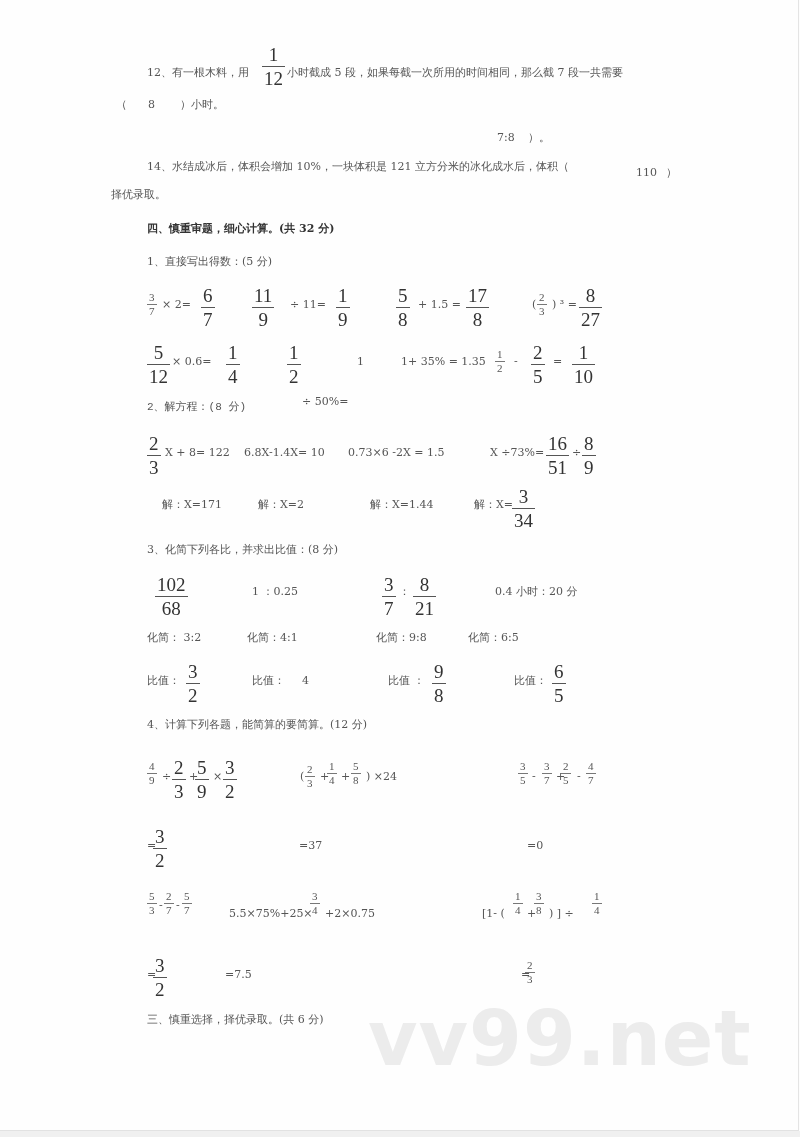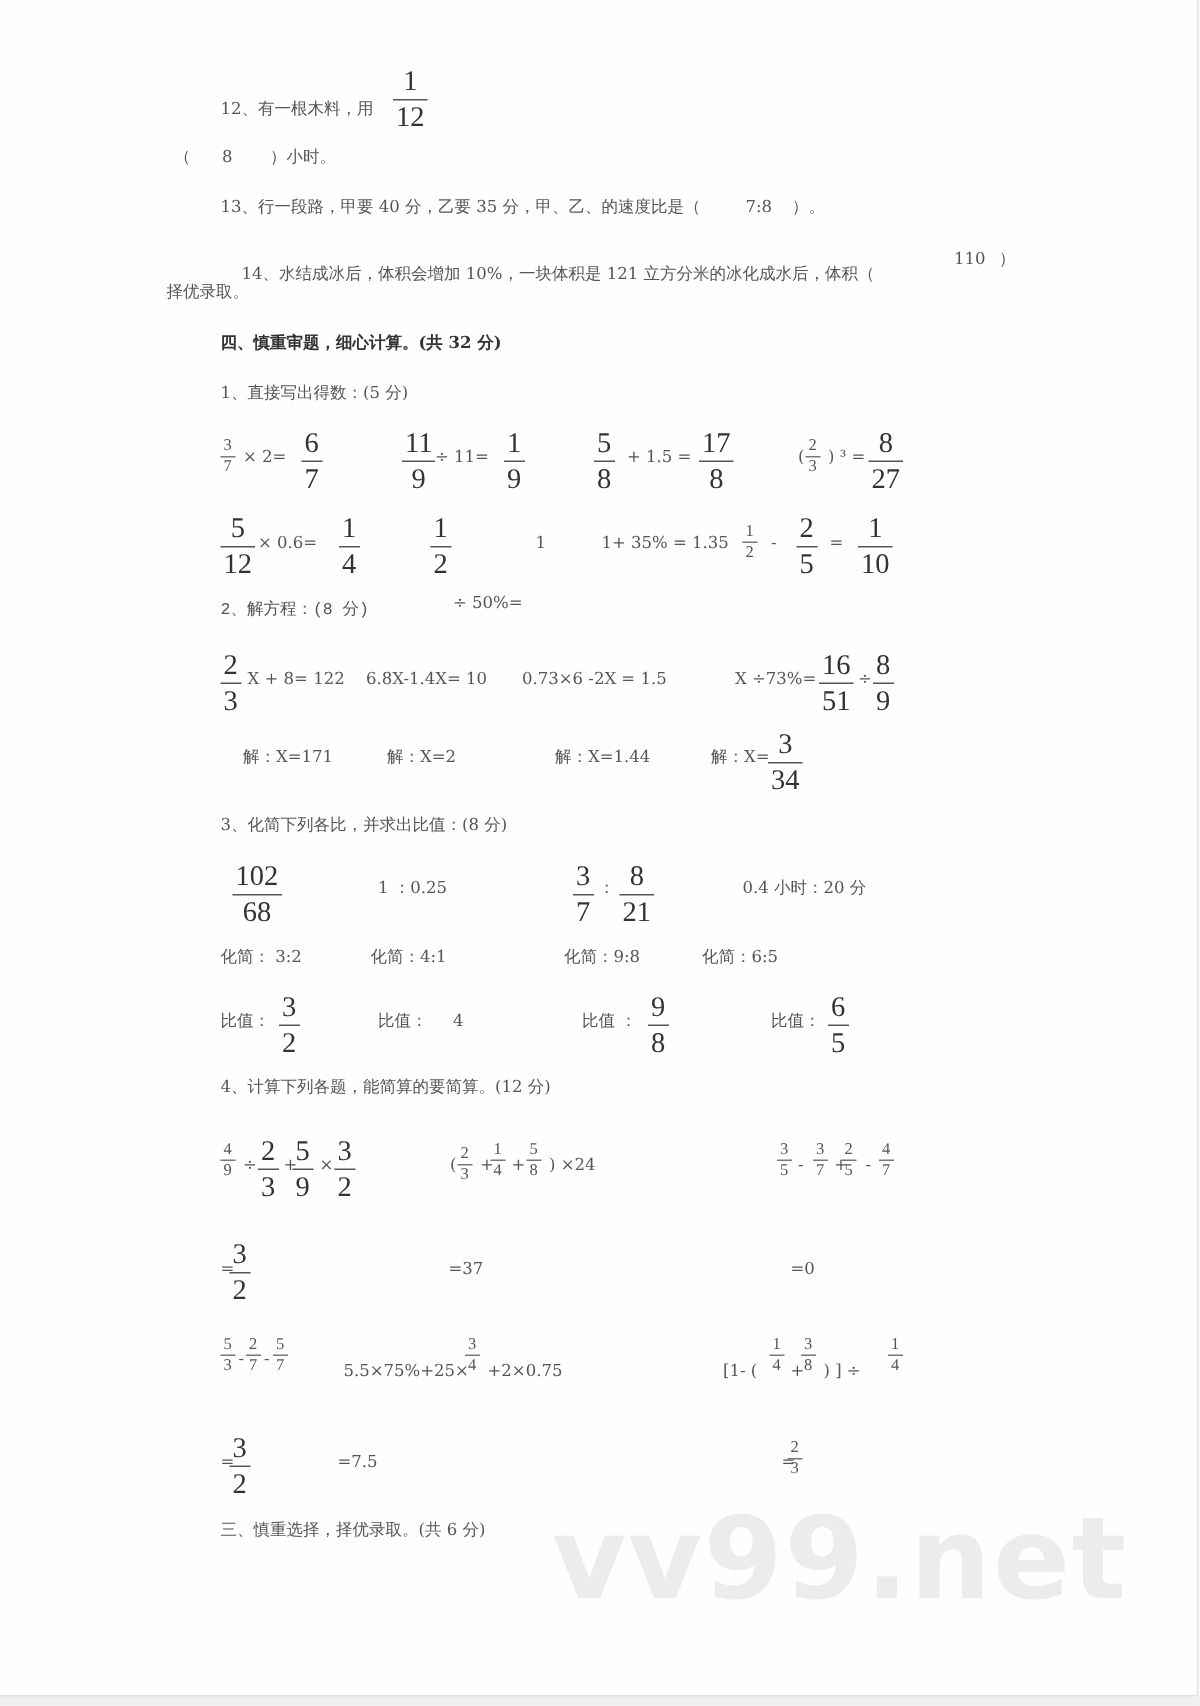--- a/index.html
+++ b/index.html
@@ -28,50 +28,50 @@
 <body>
 
 <div class="page">
 
   <span class="t" style="left:147px; top:66px;">12、有一根木料，用</span>
   <span class="frac big" style="left:262px; top:45px;">
     <span class="n">1</span>
       <span class="bar"></span>
       <span class="d">12</span>
   </span>
+  <span class="t" style="left:287px; top:66px;">小时截成 5 段，如果每截一次所用的时间相同，那么截 7 段一共需要</span>
   <span class="t" style="left:116px; top:98px;">（</span>
   <span class="t" style="left:148px; top:98px;">8</span>
   <span class="t" style="left:180px; top:98px;">）小时。</span>
 
-  <span class="t" style="left:147px; top:131px;">13、行一段路，甲要 40 分，乙要 35 分，甲、乙、的速度比是（</span>
   <span class="t" style="left:497px; top:131px;">7:8</span>
   <span class="t" style="left:528px; top:131px;">）。</span>
 
-  <span class="t" style="left:147px; top:176px;margin-left:14px;">14、水结成冰后，体积会增加 10%，一块体积是 121 立方分米的冰化成水后，体积（</span>
+  <span class="t" style="left:147px; top:160px;">14、水结成冰后，体积会增加 10%，一块体积是 121 立方分米的冰化成水后，体积（</span>
   <span class="t" style="left:636px; top:166px;">110</span>
   <span class="t" style="left:666px; top:166px;">）</span>
   <span class="t" style="left:111px; top:188px;">择优录取。</span>
 
   <span class="t bold" style="left:147px; top:222px;">四、慎重审题，细心计算。(共 32 分)</span>
 
   <span class="t" style="left:147px; top:255px;">1、直接写出得数：(5 分)</span>
 
   <span class="frac small" style="left:147px; top:292px;">
       <span class="n">3</span>
       <span class="bar"></span>
       <span class="d">7</span>
     </span>
   <span class="t" style="left:162px; top:298px;">× 2=</span>
   <span class="frac big" style="left:201px; top:286px;">
       <span class="n">6</span>
       <span class="bar"></span>
       <span class="d">7</span>
     </span>
 
-  <span class="frac big" style="left:268px; top:286px;">
+  <span class="frac big" style="left:252px; top:286px;">
       <span class="n">11</span>
       <span class="bar"></span>
       <span class="d">9</span>
     </span>
   <span class="t" style="left:290px; top:298px;">÷ 11=</span>
   <span class="frac big" style="left:336px; top:286px;">
       <span class="n">1</span>
       <span class="bar"></span>
       <span class="d">9</span>
     </span>

